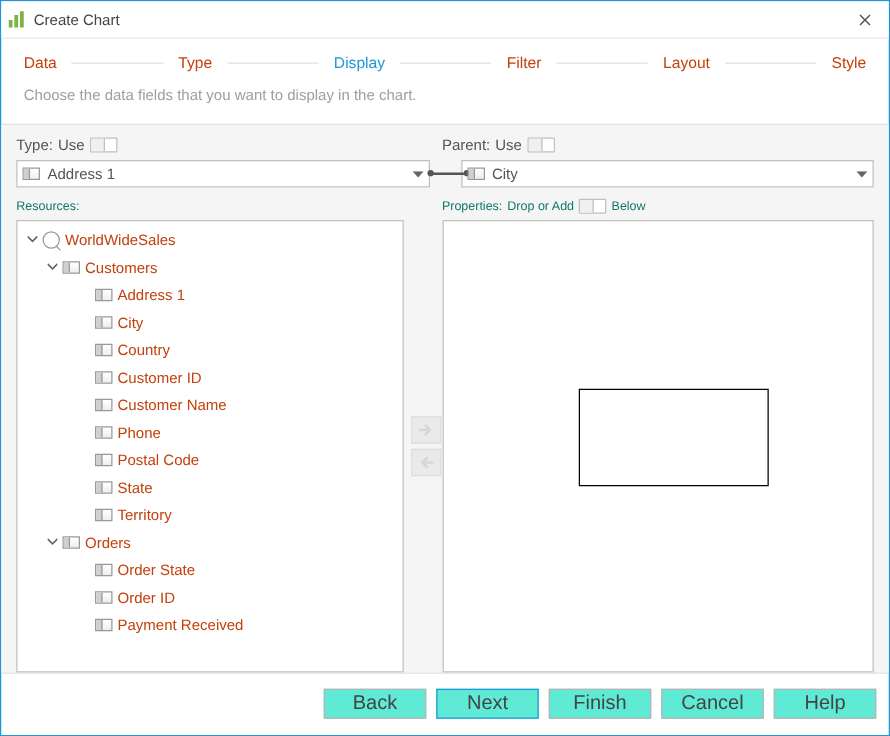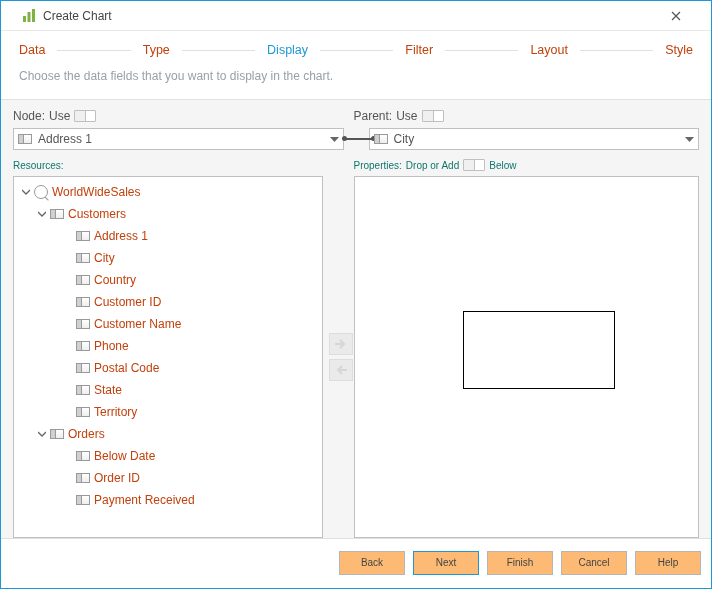--- a/index.html
+++ b/index.html
@@ -1,18 +1,18 @@
 <!DOCTYPE html>
 <html><head>
 <meta charset="utf-8">
 <style>
   * { box-sizing: border-box; margin: 0; padding: 0; font-family: "Segoe UI", Tahoma, sans-serif; }
   body { background: #fff; width: 712px; height: 589px; border: 1px solid #1e98d4; overflow: hidden; }
 
-  .titlebar { display: flex; align-items: center; height: 30px; background: #fff; border-bottom: 1px solid #e8e8e8; padding: 0 20px; }
+  .titlebar { display: flex; align-items: center; height: 30px; background: #fff; border-bottom: 1px solid #e8e8e8; padding: 0 4px; }
   .titlebar .app-icon { display: flex; margin-right: 6px; }
   .titlebar .title { font-size: 12px; color: #444; }
   .titlebar .spacer { flex: 1; }
   .titlebar .close { width: 30px; height: 30px; display:flex; align-items:center; justify-content:center; font-size:14px; color:#555; cursor:pointer; }
 
   .wizard-steps { display:flex; align-items:center; padding: 12px 16px 8px 16px; }
   .wizard-steps .step { font-size: 12.5px; color: #c2410c; padding: 0 2px; }
   .wizard-steps .step.active { color: #1e98d4; font-weight: 500; }
   .wizard-steps .sep { flex:1; height:1px; background:#e0e0e0; margin: 0 10px; }
 
@@ -57,21 +57,21 @@
   .d2 { padding-left: 22px; }
   .d3 { padding-left: 48px; }
 
   .arrows-col { width:36px; display:flex; flex-direction:column; align-items:center; justify-content:center; gap:4px; }
   .arrow-btn { width:24px; height:22px; background:#eaeaea; border:1px solid #ddd; display:flex; align-items:center; justify-content:center; color:#ccc; }
 
   .props-panel { flex:1; background:#fff; border:1px solid #c0c0c0; position:relative; }
   .drop-box { position:absolute; border:1px solid #000; left:108px; top:134px; width:152px; height:78px; }
 
   .footer { height: 48px; display:flex; align-items:center; justify-content:flex-end; padding: 0 10px; border-top: 1px solid #e0e0e0; gap:8px; }
-  .btn { width:66px; height:24px; font-size:10px; color:#444; background:#fdba74; border:1px solid #b5b5b5; cursor:pointer; }
+  .btn { width:82px; height:24px; font-size:16px; color:#444; background:#5eead4; border:1px solid #b5b5b5; cursor:pointer; }
   .btn.primary { border:1px solid #1e98d4; }
 </style>
 </head>
 <body>
 
 <div class="titlebar">
   <span class="app-icon">
     <svg width="16" height="16" viewBox="0 0 16 16">
       <rect x="2" y="8" width="3" height="6" fill="#7cb342"></rect>
       <rect x="6.5" y="4" width="3" height="10" fill="#7cb342"></rect>
@@ -100,21 +100,21 @@
   <span class="sep"></span>
   <span class="step">Style</span>
 </div>
 
 <div class="instruction">Choose the data fields that you want to display in the chart.</div>
 
 <div class="content-area">
   <div class="col-left">
 
     <div class="label-row">
-      <span class="txt">Node:</span>
+      <span class="txt">Type:</span>
       <span style="margin-left:2px;">Use</span>
       <span class="toggle"></span>
     </div>
 
     <div class="combo-row" style="margin-right:-15px;">
       <div class="combo">
         <span class="field-icon"></span>
         <span>Address 1</span>
         <span class="caret">
           <svg width="9" height="6">
@@ -191,21 +191,21 @@
           <div class="tree-row d2">
             <span class="exp"><svg width="8" height="8">
                 <path d="M0 2 L4 6 L8 2" stroke="#666" fill="none" stroke-width="1.3"></path>
               </svg></span>
             <span class="folder-icon"></span>
             <span>Orders</span>
           </div>
           <div class="tree-row d3">
             <span class="exp none">&nbsp;</span>
             <span class="field-icon"></span>
-            <span>Below Date</span>
+            <span>Order State</span>
           </div>
           <div class="tree-row d3">
             <span class="exp none">&nbsp;</span>
             <span class="field-icon"></span>
             <span>Order ID</span>
           </div>
           <div class="tree-row d3">
             <span class="exp none">&nbsp;</span>
             <span class="field-icon"></span>
             <span>Payment Received</span>

